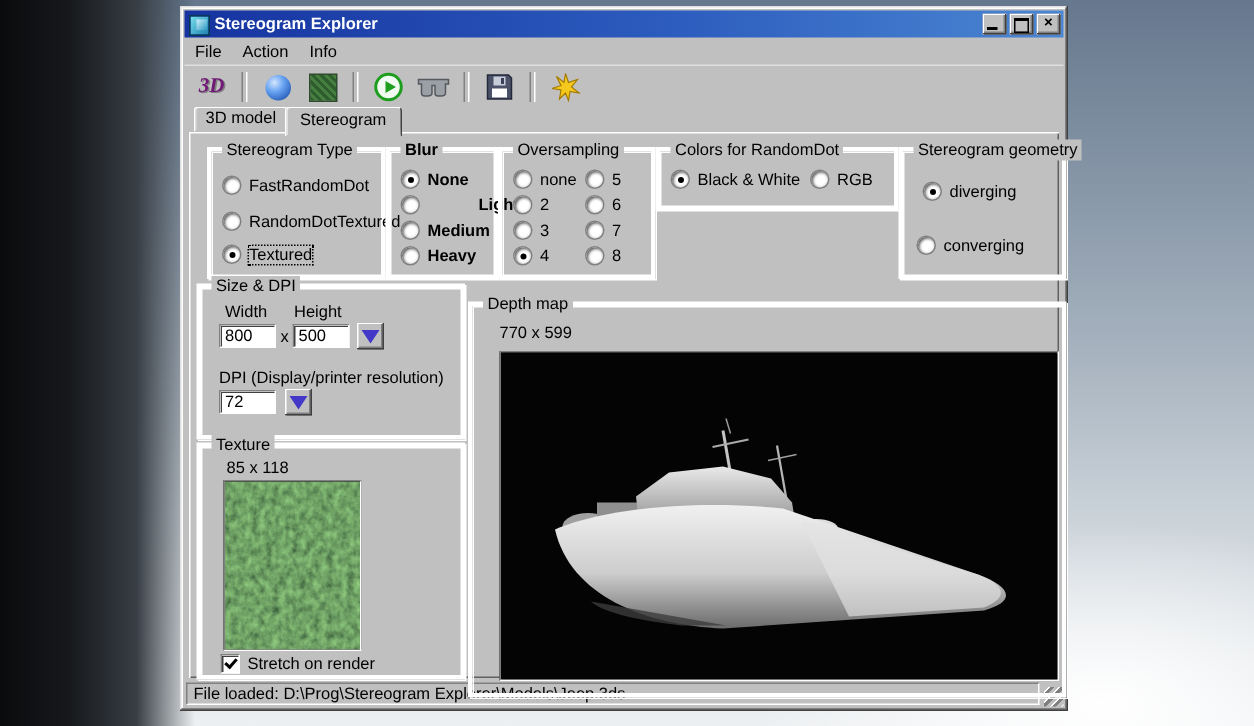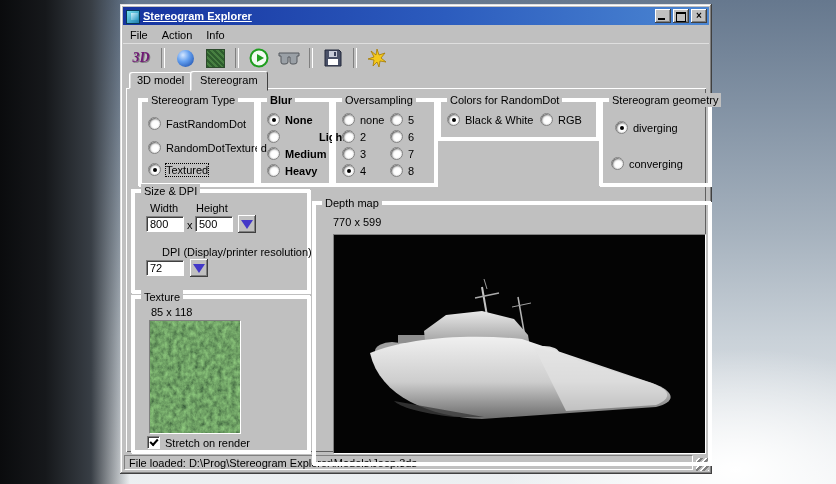--- a/index.html
+++ b/index.html
@@ -12,39 +12,39 @@
     background:linear-gradient(90deg,#0a0b0d 0%,#16181b 35%,#383e45 70%,rgba(70,80,90,0) 100%);}
   
   .window{position:absolute;left:120px;top:4px;width:592px;height:470px;background:#c0c0c0;
     box-shadow: inset -1px -1px 0 #404040, inset 1px 1px 0 #dfdfdf, inset -2px -2px 0 #808080, inset 2px 2px 0 #ffffff;}
   .titlebar{position:absolute;left:3px;top:3px;right:3px;height:18px;
     background:linear-gradient(90deg,#16339f 0%,#2c5cbe 55%,#4b86d2 100%);
     display:flex;align-items:center;padding:0 2px;}
   .app-icon{width:14px;height:14px;margin:0 3px 0 1px;position:relative;flex:0 0 auto;}
   .app-icon .g1{position:absolute;left:0;top:1px;width:12px;height:12px;background:linear-gradient(135deg,#79e0ee,#1e7fae);border:1px solid #073a55;}
   .app-icon .g2{position:absolute;left:5px;top:4px;width:7px;height:7px;background:linear-gradient(135deg,#cfeffb,#2a9ac2);}
-  .title-text{color:#fff;font-weight:bold;font-size:11px;flex:1 1 auto;white-space:nowrap;text-decoration:underline;}
+  .title-text{color:#fff;font-weight:bold;font-size:11px;flex:1 1 auto;white-space:nowrap;}
   .win-btns{display:flex;gap:2px;align-items:center;}
   .winbtn{width:16px;height:14px;background:#c0c0c0;border:0;padding:0;position:relative;
     box-shadow: inset -1px -1px 0 #404040, inset 1px 1px 0 #ffffff, inset -2px -2px 0 #808080;
     display:flex;align-items:center;justify-content:center;font-size:10px;font-weight:bold;line-height:1;}
   .glyph-min{position:absolute;left:3px;bottom:3px;width:7px;height:2px;background:#000;}
   .glyph-max{position:absolute;left:3px;top:3px;width:8px;height:7px;border:1px solid #000;border-top-width:2px;}
   .menubar{position:absolute;left:3px;top:22px;right:3px;height:17px;display:flex;align-items:center;}
   .menu-item{padding:1px 7px;cursor:default;}
   .toolbar{position:absolute;left:3px;top:39px;right:3px;height:28px;display:flex;align-items:center;
     border-top:1px solid #dfdfdf;padding-left:5px;gap:4px;}
   .tool{width:26px;height:24px;background:transparent;border:0;padding:0;display:flex;align-items:center;justify-content:center;}
   .tsep{width:2px;height:20px;margin:0 3px;border-left:1px solid #808080;border-right:1px solid #ffffff;}
   .icon-3d{color:#701a75;font-weight:bold;font-style:italic;font-size:14px;font-family:"Liberation Serif",serif;text-shadow:1px 1px 0 #808080;}
   .icon-sphere{width:17px;height:17px;border-radius:50%;background:radial-gradient(circle at 35% 30%,#d4e6ff 0%,#64a0f0 40%,#0f3f9e 100%);}
   .icon-texture{width:17px;height:17px;border:1px solid #2c4a2c;
     background-image:repeating-linear-gradient(45deg,#2e5d2e 0 2px,#477f41 2px 4px),repeating-linear-gradient(-45deg,rgba(15,50,15,.7) 0 3px,rgba(110,160,80,.6) 3px 6px);}
   
-  .tabstrip{position:absolute;left:9px;top:67px;height:18px;z-index:4;display:flex;align-items:center;}
+  .tabstrip{position:absolute;left:9px;top:67px;height:18px;z-index:4;display:flex;align-items:flex-start;}
   .tab{position:relative;height:15px;line-height:15px;padding:0 7px;background:#c0c0c0;
     border:1px solid;border-color:#ffffff #404040 #c0c0c0 #ffffff;border-top-left-radius:3px;border-top-right-radius:3px;
     box-shadow:inset 1px 0 0 #dfdfdf;}
   .tab.active{height:18px;line-height:17px;padding:0 9px;margin-left:-2px;margin-bottom:-2px;z-index:6;}
   .content-panel{position:absolute;left:6px;top:84px;width:580px;height:364px;background:#c0c0c0;z-index:2;
     box-shadow: inset 1px 1px 0 #ffffff, inset -1px -1px 0 #606060;}
   
   .group{position:absolute;border:3px solid #ffffff;box-shadow:inset 1px 1px 0 #ffffff,1px 1px 0 #ffffff;}
   .gtitle{position:absolute;top:-8px;left:7px;background:#c0c0c0;padding:0 3px;line-height:14px;white-space:nowrap;}
   .opt{position:absolute;display:flex;align-items:center;gap:5px;white-space:nowrap;}
@@ -257,21 +257,21 @@
       <div class="group" style="left:5px;top:101px;width:173px;height:98px;">
         <span class="gtitle">Size &amp; DPI</span>
         <span class="dimlabel" style="left:16px;top:10px;">Width</span>
         <span class="dimlabel" style="left:62px;top:10px;">Height</span>
         <input class="field" style="left: 12px; top: 24px; width: 38px;" value="800">
         <span class="dimlabel" style="left:53px;top:27px;">x</span>
         <input class="field" style="left: 61px; top: 24px; width: 38px;" value="500">
         <button class="arrowbtn" style="left:104px;top:23px;">
           <span class="arrow-down"></span>
         </button>
-        <span class="dimlabel" style="left:28px;top:54px;">DPI (Display/printer resolution)</span>
+        <span class="dimlabel" style="left:12px;top:54px;">DPI (Display/printer resolution)</span>
         <input class="field" style="left: 12px; top: 68px; width: 38px;" value="72">
         <button class="arrowbtn" style="left:56px;top:67px;">
           <span class="arrow-down"></span>
         </button>
       </div>
 
       <div class="group" style="left:5px;top:207px;width:173px;height:152px;">
         <span class="gtitle">Texture</span>
         <span class="dimlabel" style="left:17px;top:8px;">85 x 118</span>
         <span class="sunken-img" style="left:15px;top:22px;width:90px;height:112px;">

